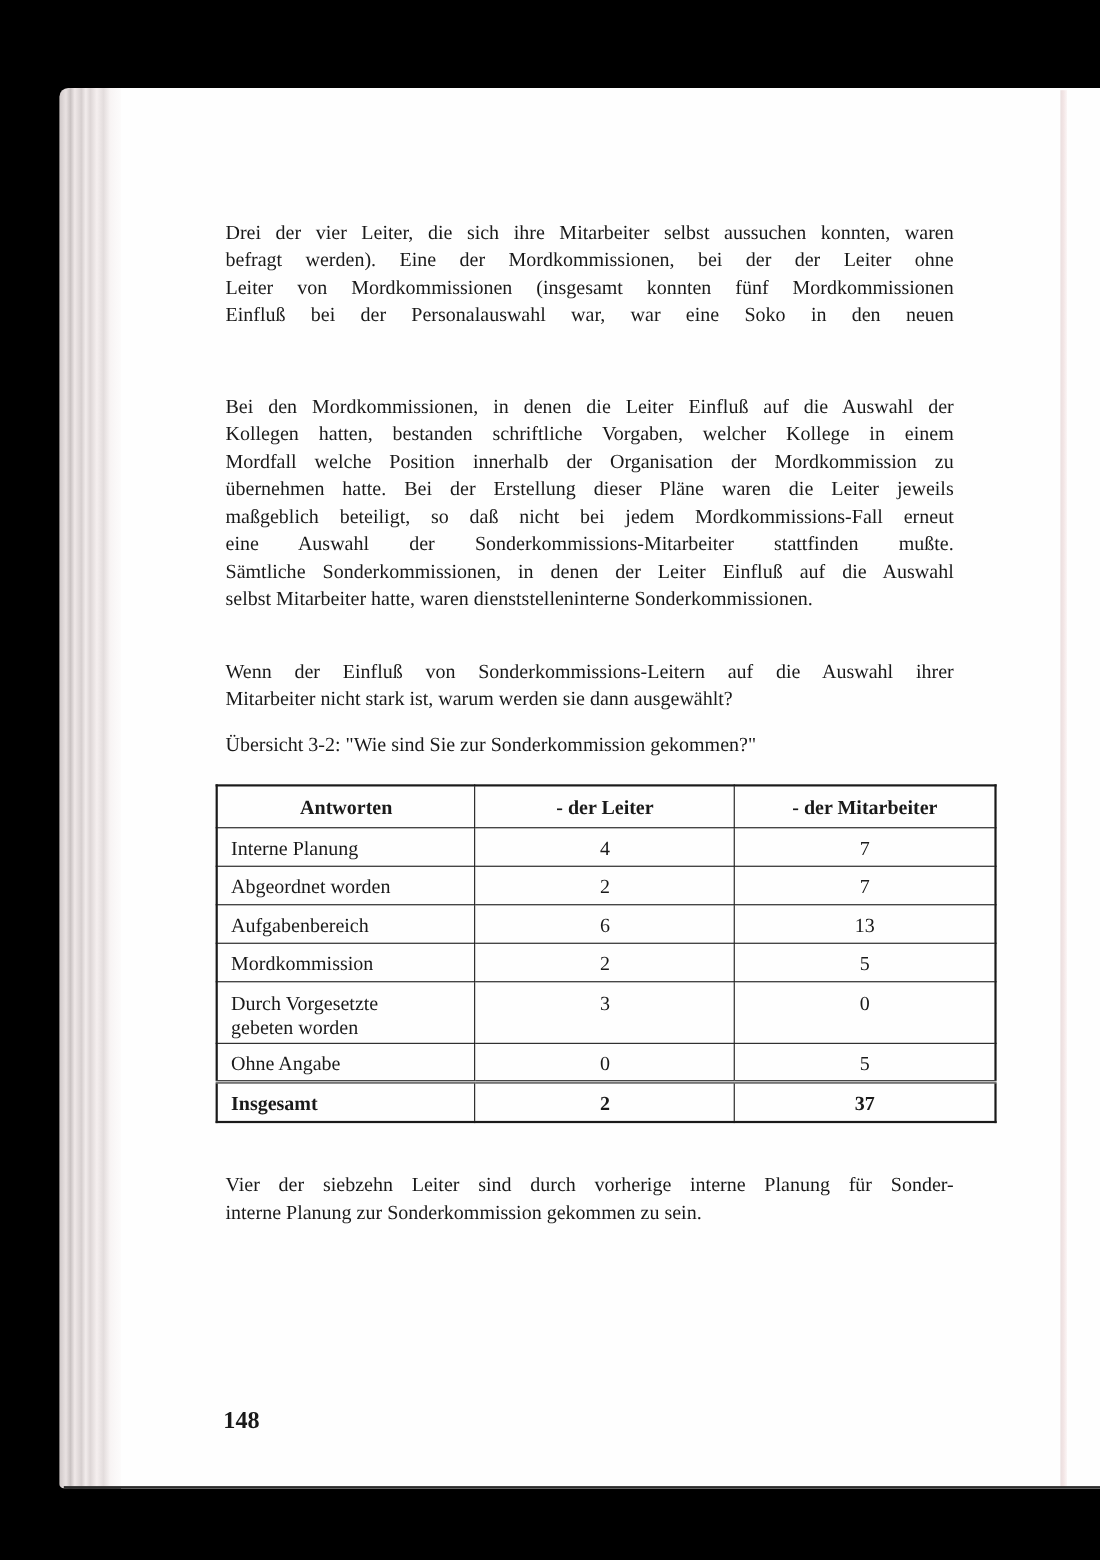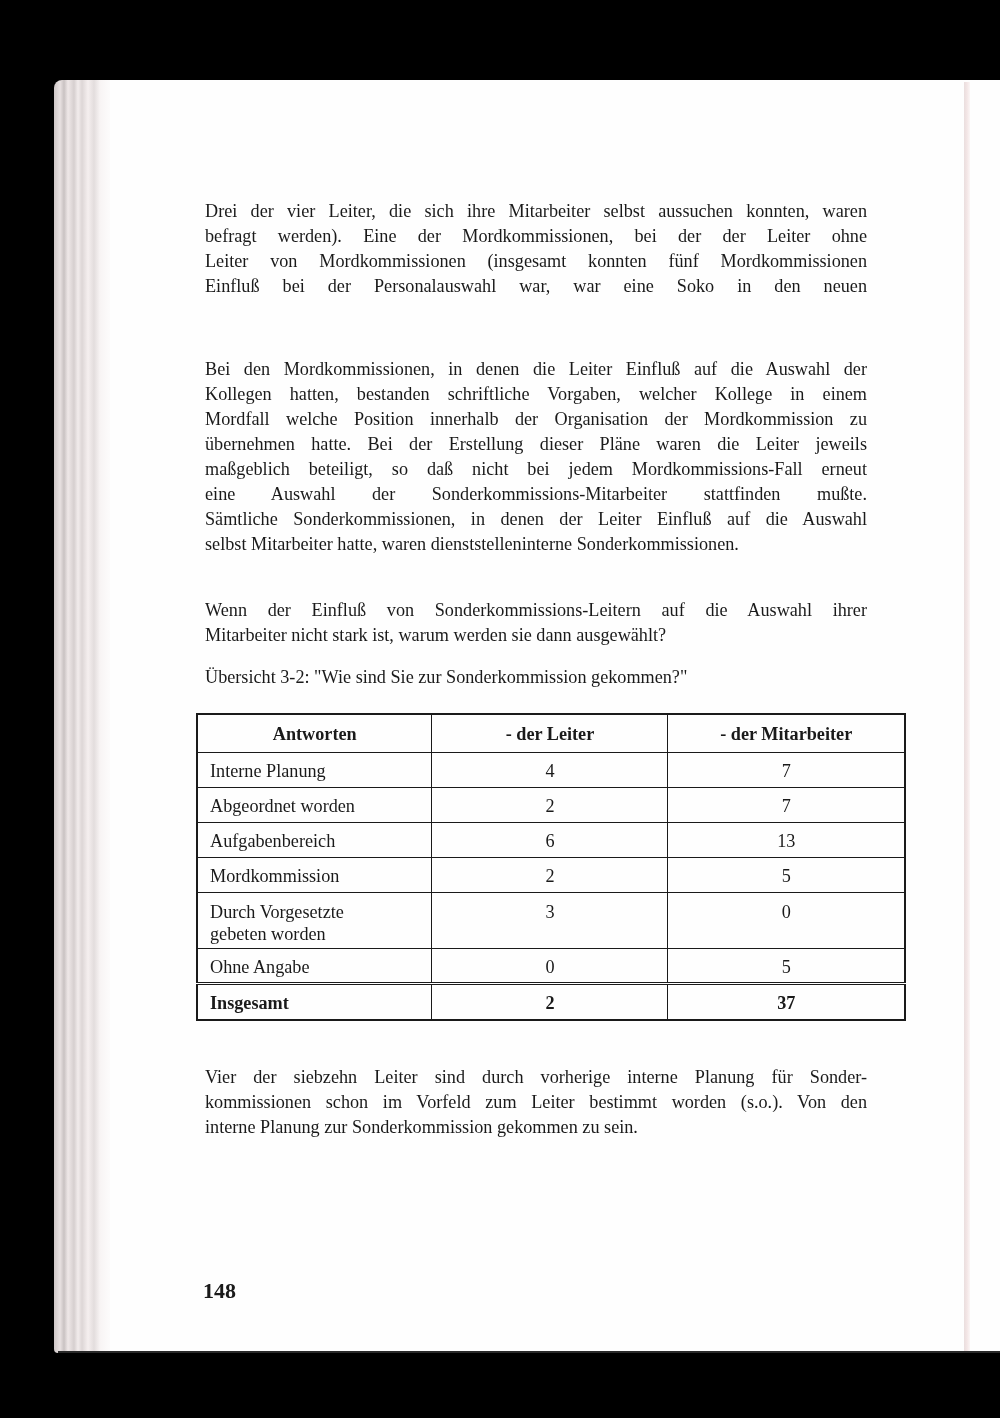--- a/index.html
+++ b/index.html
@@ -97,21 +97,20 @@
     <span class="line">Wenn der Einfluß von Sonderkommissions-Leitern auf die Auswahl ihrer</span>
     <span class="line last">Mitarbeiter nicht stark ist, warum werden sie dann ausgewählt?</span>
   </p>
 
   <p class="para" id="caption">
     <span class="line last">Übersicht 3-2: "Wie sind Sie zur Sonderkommission gekommen?"</span>
   </p>
 
   <p class="para" id="p4">
     <span class="line">Vier der siebzehn Leiter sind durch vorherige interne Planung für Sonder-</span>
-    <span class="line">kommissionen schon im Vorfeld zum Leiter bestimmt worden (s.o.). Von den</span>
     <span class="line last">interne Planung zur Sonderkommission gekommen zu sein.</span>
   </p>
 </div>
 
 <table class="survey">
   <colgroup>
       <col class="c1">
       <col class="c2">
       <col class="c3">
     </colgroup>

